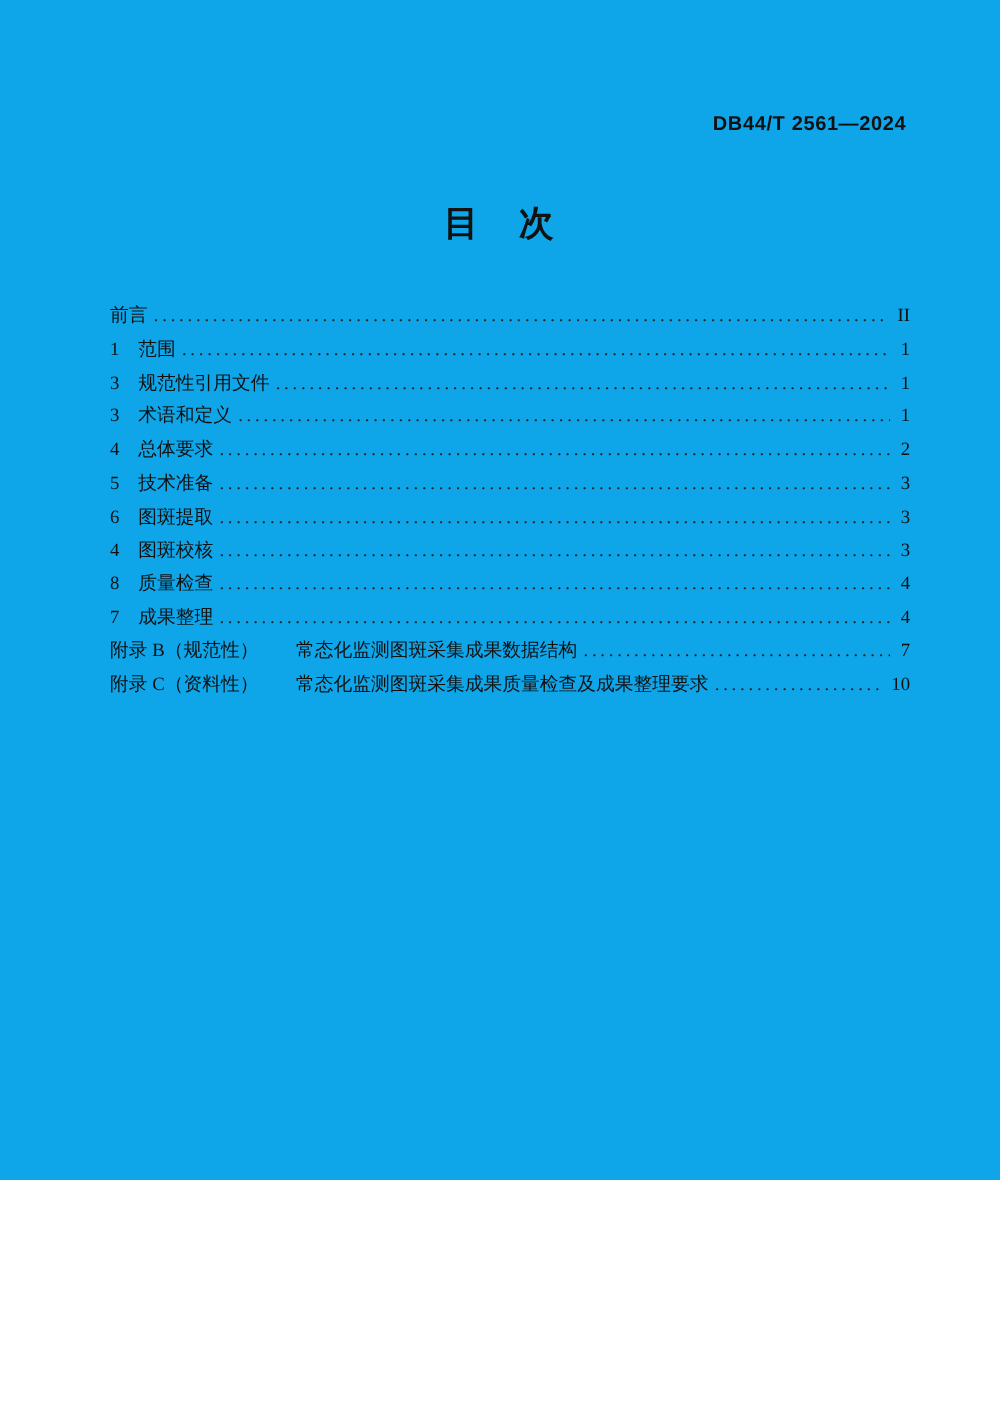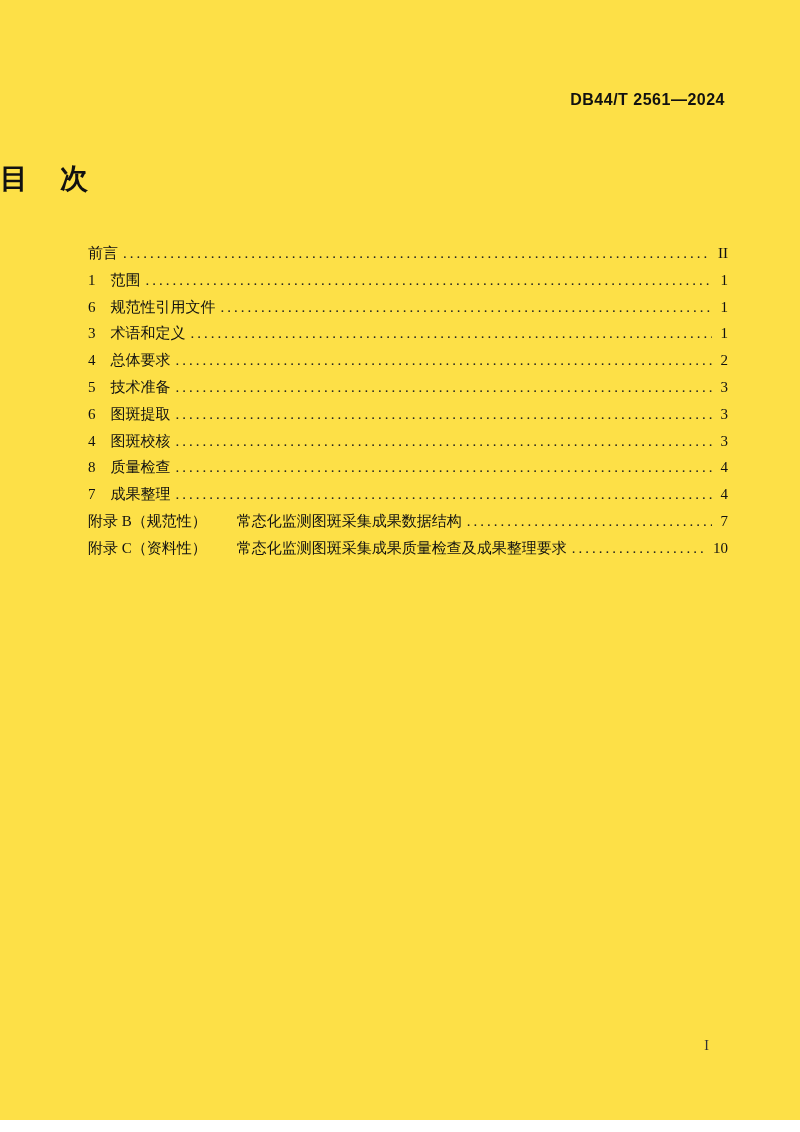--- a/index.html
+++ b/index.html
@@ -3,22 +3,22 @@
 <meta charset="utf-8">
 <style>
   html, body {
     margin: 0;
     padding: 0;
     background: #ffffff;
   }
   .page {
     position: relative;
     width: 800px;
-    height: 1120px;
-    background: #fde047;
+    height: 944px;
+    background: #0ea5e9;
     overflow: hidden;
     color: #111111;
     text-decoration: underline;
   }
   .standard-code {
     position: absolute;
     top: 91px;
     right: 75px;
     font-family: "Liberation Sans", "DejaVu Sans", sans-serif;
     font-weight: 600;
@@ -27,20 +27,21 @@
     letter-spacing: 0.5px;
     color: #111111;
     white-space: pre;
   }
   .doc-title {
     position: absolute;
     top: 163px;
     left: 0;
     width: 100%;
     margin: 0;
+    text-align: center;
     font-family: "Liberation Sans", "DejaVu Sans", sans-serif;
     font-weight: 700;
     font-size: 28px;
     line-height: 32px;
     letter-spacing: 2px;
     color: #111111;
     white-space: pre;
   }
   .toc {
     position: absolute;
@@ -102,21 +103,21 @@
     <span class="toc-page">II</span>
   </div>
 
   <div class="toc-row">
     <span class="toc-label">1　范围</span>
     <span class="toc-dots"></span>
     <span class="toc-page">1</span>
   </div>
 
   <div class="toc-row">
-    <span class="toc-label">6　规范性引用文件</span>
+    <span class="toc-label">3　规范性引用文件</span>
     <span class="toc-dots"></span>
     <span class="toc-page">1</span>
   </div>
 
   <div class="toc-row">
     <span class="toc-label">3　术语和定义</span>
     <span class="toc-dots"></span>
     <span class="toc-page">1</span>
   </div>
 

